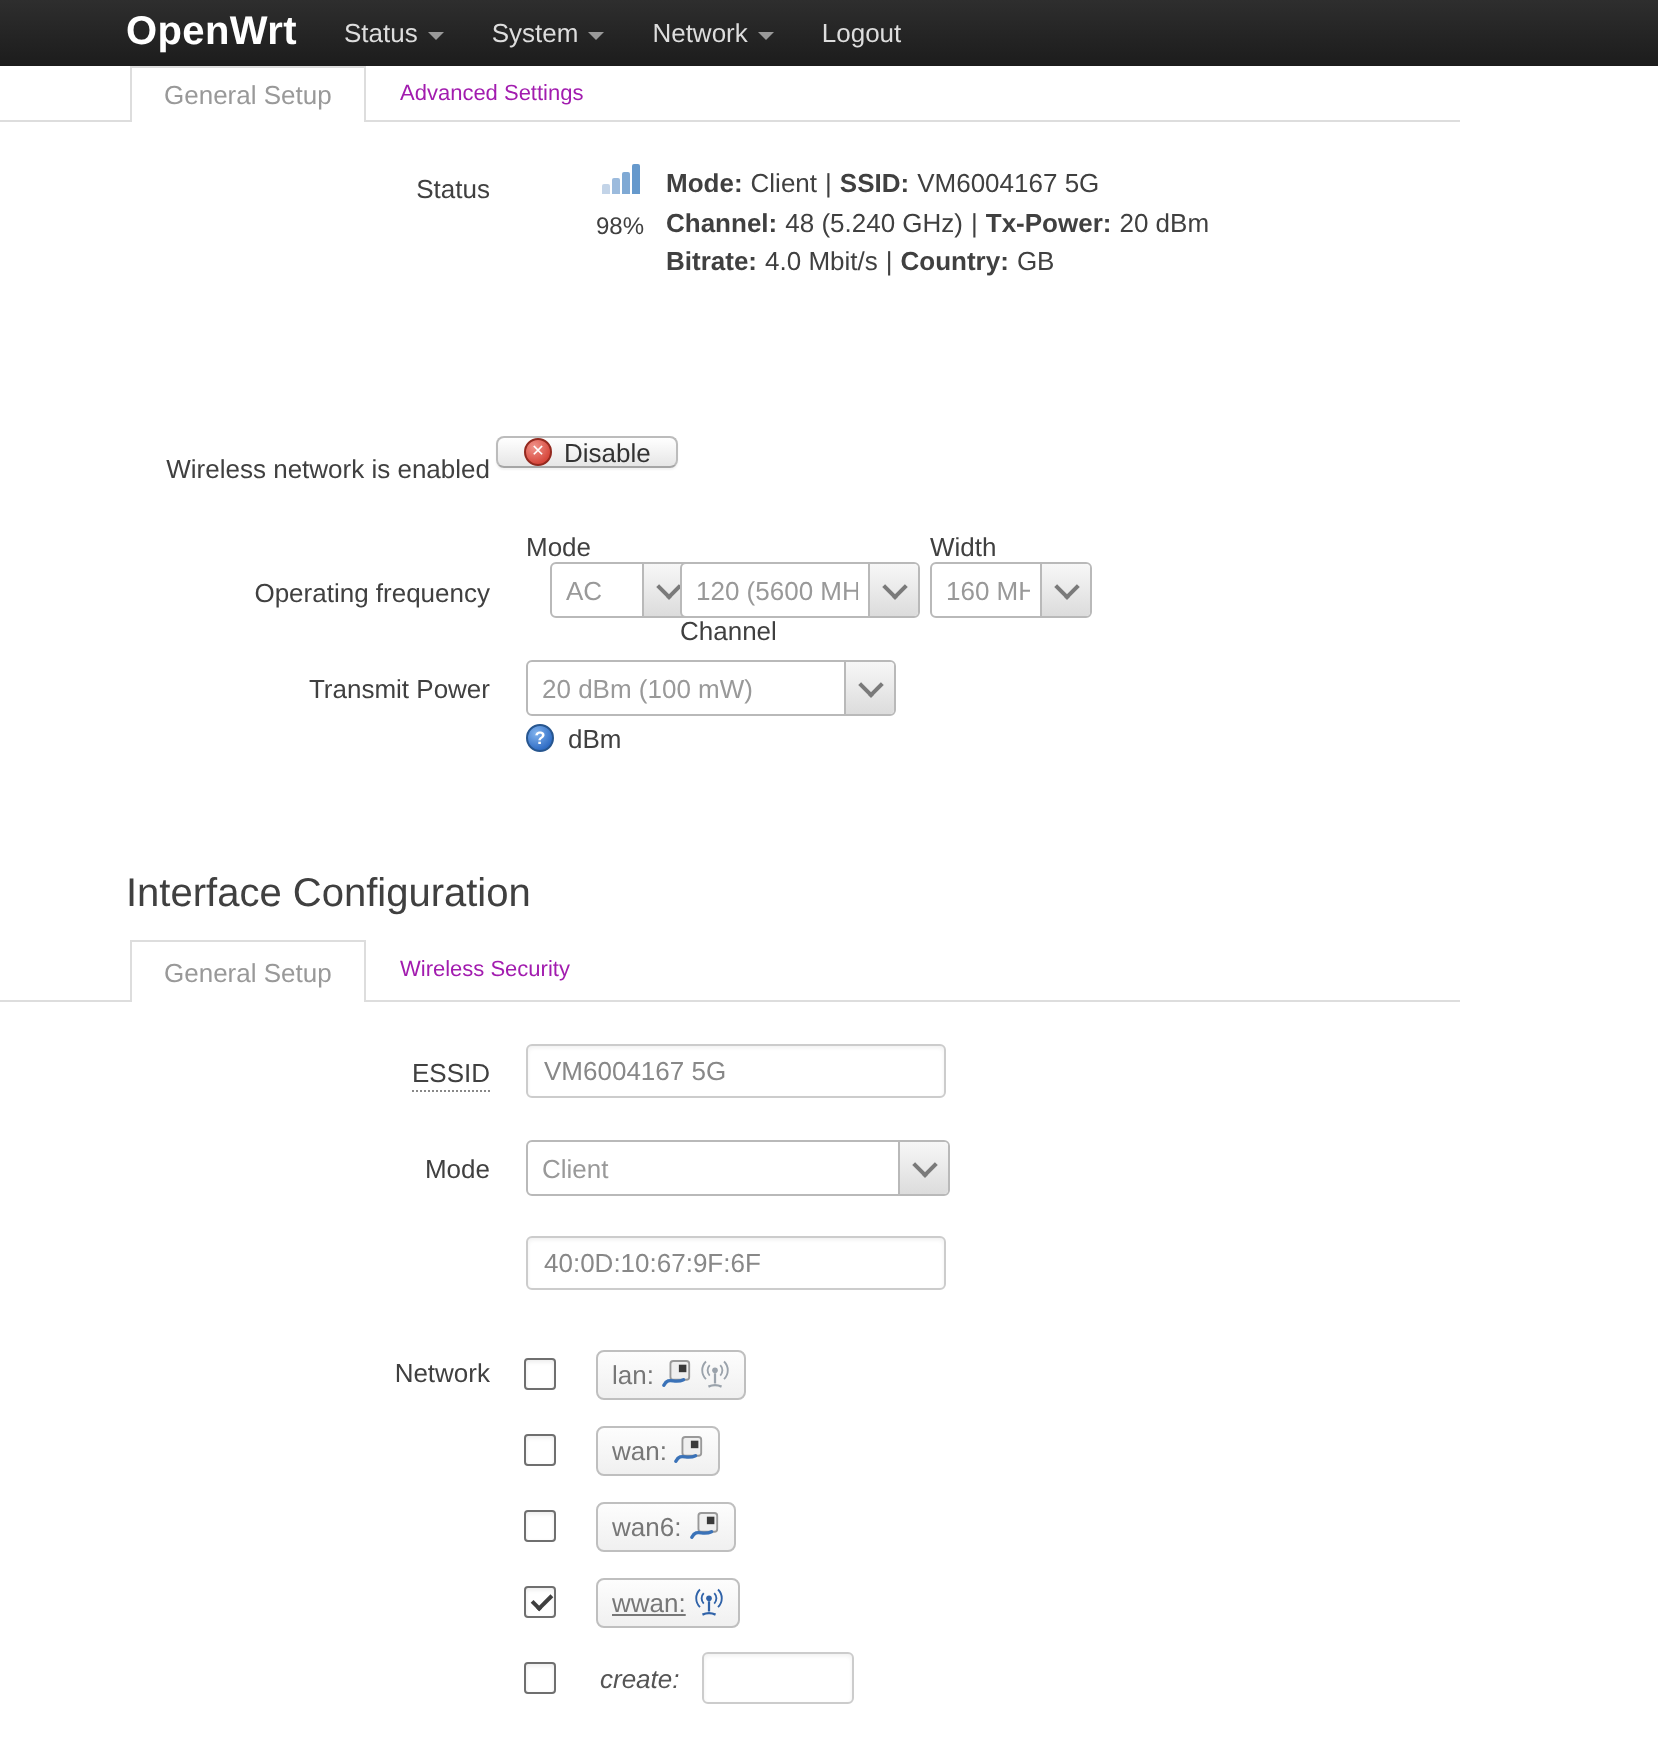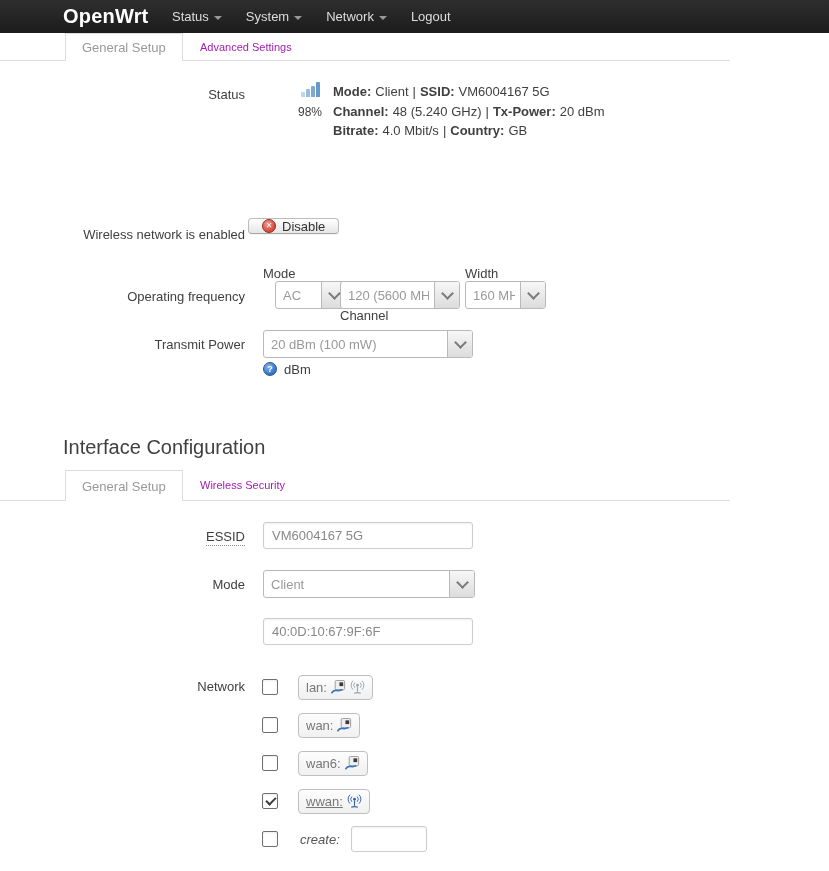--- a/index.html
+++ b/index.html
@@ -157,21 +157,21 @@
       </span>
   </span>
   <span class="selwrap" style="left:465px;top:281px;width:81px;">
     <select><option>160 MHz</option></select>
     <span class="selbtn">
         <i class="chev"></i>
       </span>
   </span>
 
   <div class="lbl" style="top:337px;">Transmit Power</div>
-  <span class="selwrap" style="left:263px;top:330px;width:210px;">
+  <span class="selwrap" style="left:263px;top:330px;width:185px;">
     <select><option>20 dBm (100 mW)</option></select>
     <span class="selbtn">
         <i class="chev"></i>
       </span>
   </span>
   <span class="ic-help" style="position:absolute;left:263px;top:362px;"></span>
   <span class="collbl" style="left:284px;top:362px;">dBm</span>
 
   <h2 class="h2">Interface Configuration</h2>
 

